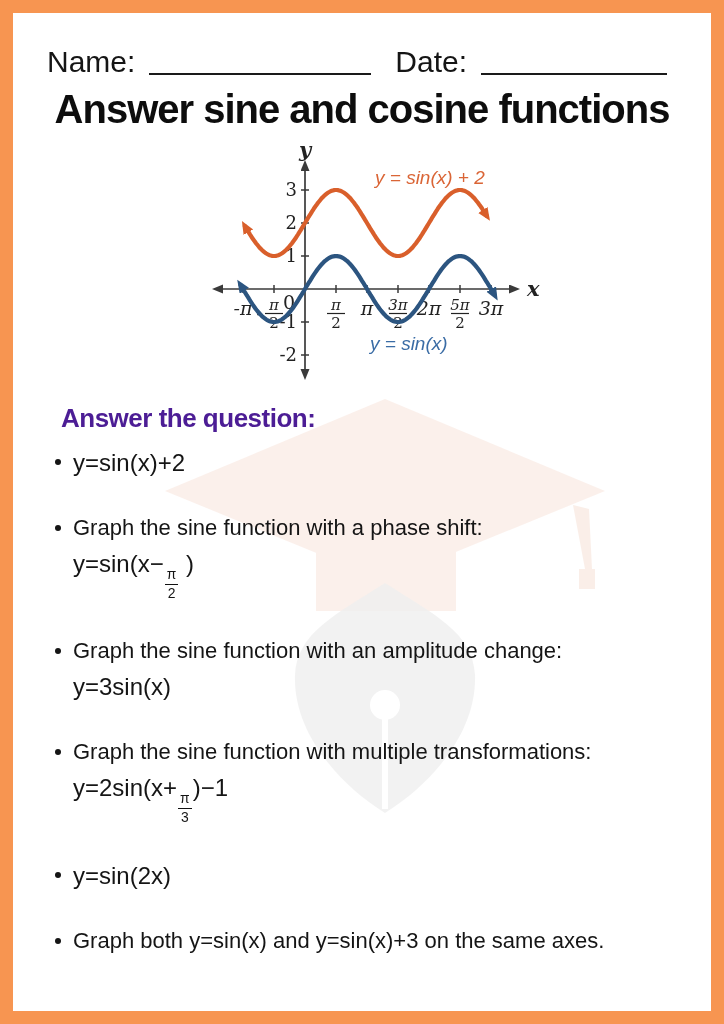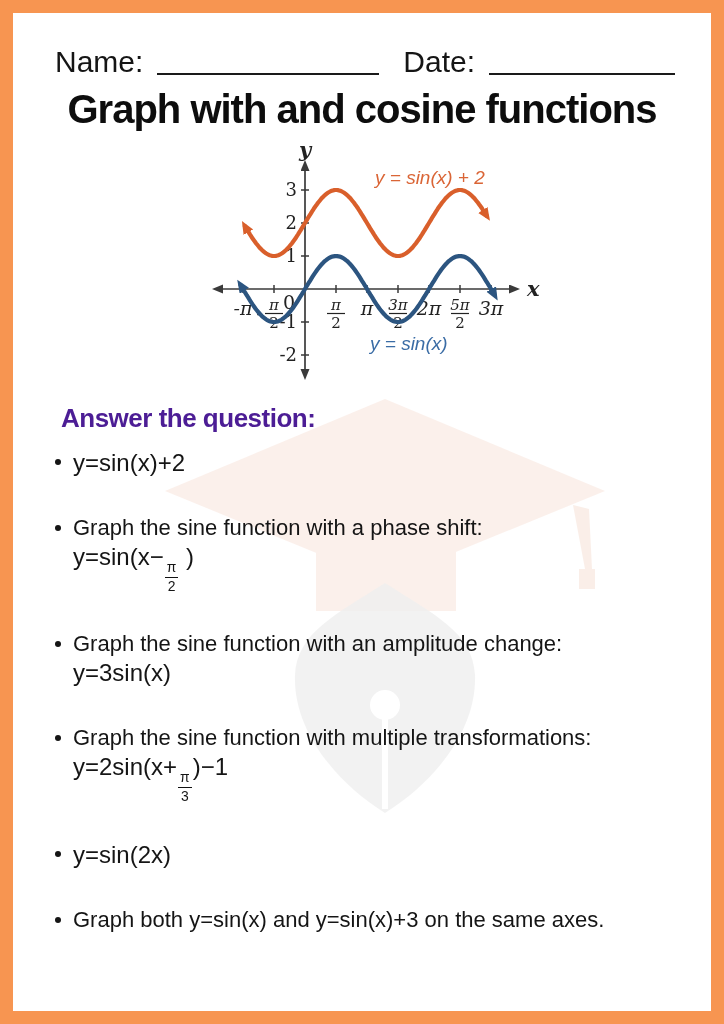--- a/index.html
+++ b/index.html
@@ -8,21 +8,21 @@
     width:724px;height:1024px;
     background:#ffffff;
     border:13px solid #F79551;
     box-sizing:border-box;
     overflow:hidden;
     font-family:"Liberation Sans", sans-serif;
     color:#111;
   }
   
   .header-row{
-    position:absolute;left:42px;top:32px;right:30px;
+    position:absolute;left:34px;top:32px;right:30px;
     display:flex;align-items:flex-end;
     font-size:30px;font-weight:400;color:#151515;
   }
   .blank-line{
     border-bottom:2px solid #1a1a1a;
     height:1px;align-self:flex-end;margin:0 0 4px 14px;
   }
   .name-line{width:222px;}
   .date-line{width:186px;}
   .date-label{margin-left:24px;}
@@ -47,21 +47,21 @@
     position:relative;
     padding-left:20px;
     margin-bottom:36px;
     font-size:22px;line-height:28px;color:#151515;
   }
   .q-item .dot{
     position:absolute;left:2px;top:11px;
     width:6px;height:6px;border-radius:50%;background:#151515;
   }
   .q-formula{
-    margin-top:0;
+    margin-top:7px;
     font-size:24px;line-height:30px;
   }
   .frac{
     display:inline-flex;flex-direction:column;align-items:center;
     vertical-align:-0.5em;line-height:1;font-size:0.58em;
     margin:0 1px;
   }
   .frac .num{border-bottom:1.6px solid #111;padding:0 2px 2px;}
   .frac .den{padding-top:2px;}
 </style>
@@ -79,21 +79,21 @@
     <rect x="369" y="700" width="6" height="96" fill="#ffffff"></rect>
   </svg>
 
   <div class="header-row">
     <span>Name:</span>
     <span class="blank-line name-line"></span>
     <span class="date-label">Date:</span>
     <span class="blank-line date-line"></span>
   </div>
 
-  <div class="sheet-title">Graph with and cosine functions</div>
+  <div class="sheet-title">Answer sine and cosine functions</div>
 
   <svg class="graph-svg" id="graph" width="348" height="252" viewBox="0 0 348 252">
     <defs id="graph-defs">
       <marker id="m-axis" markerUnits="userSpaceOnUse" markerWidth="13" markerHeight="11" refX="6" refY="4.5" orient="auto-start-reverse">
         <path d="M0,0 L11,4.5 L0,9 Z" fill="#3A3A3A"></path>
       </marker>
     <marker id="m-s0" markerUnits="userSpaceOnUse" markerWidth="16" markerHeight="14" refX="7" refY="5.5" orient="auto-start-reverse">
           <path d="M0,0 L13,5.5 L0,11 Z" fill="#D95F2B"></path>
         </marker>
         <marker id="m-s1" markerUnits="userSpaceOnUse" markerWidth="16" markerHeight="14" refX="7" refY="5.5" orient="auto-start-reverse">

